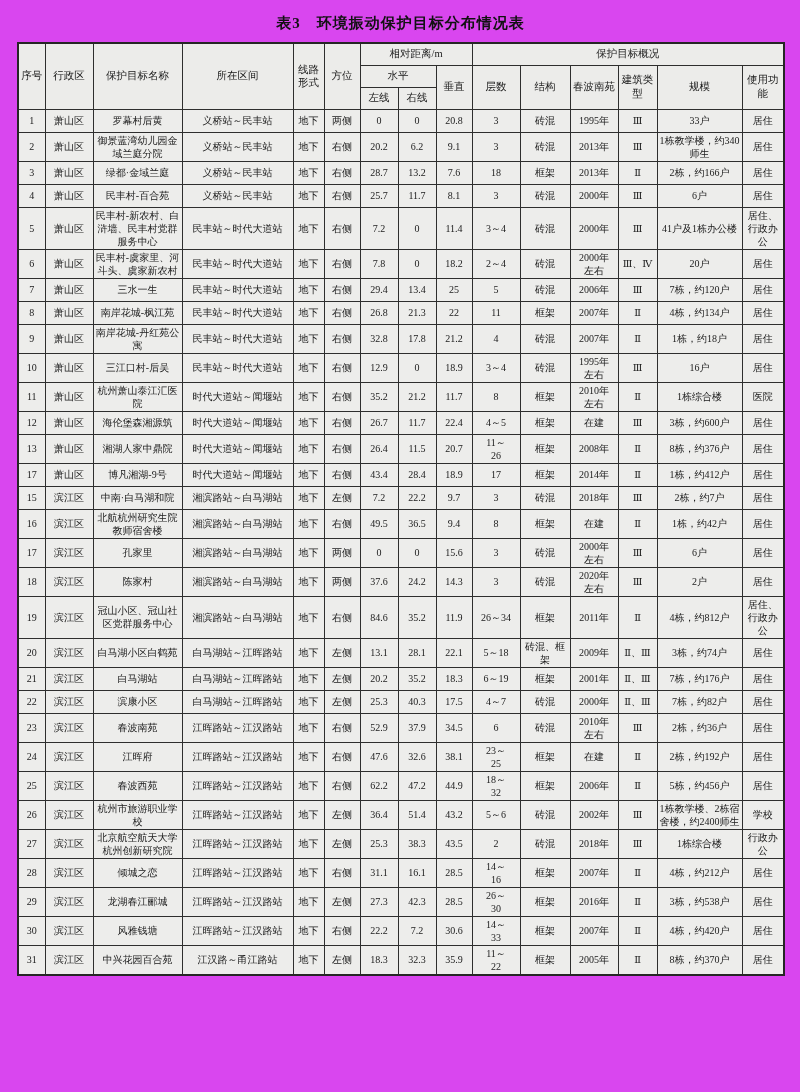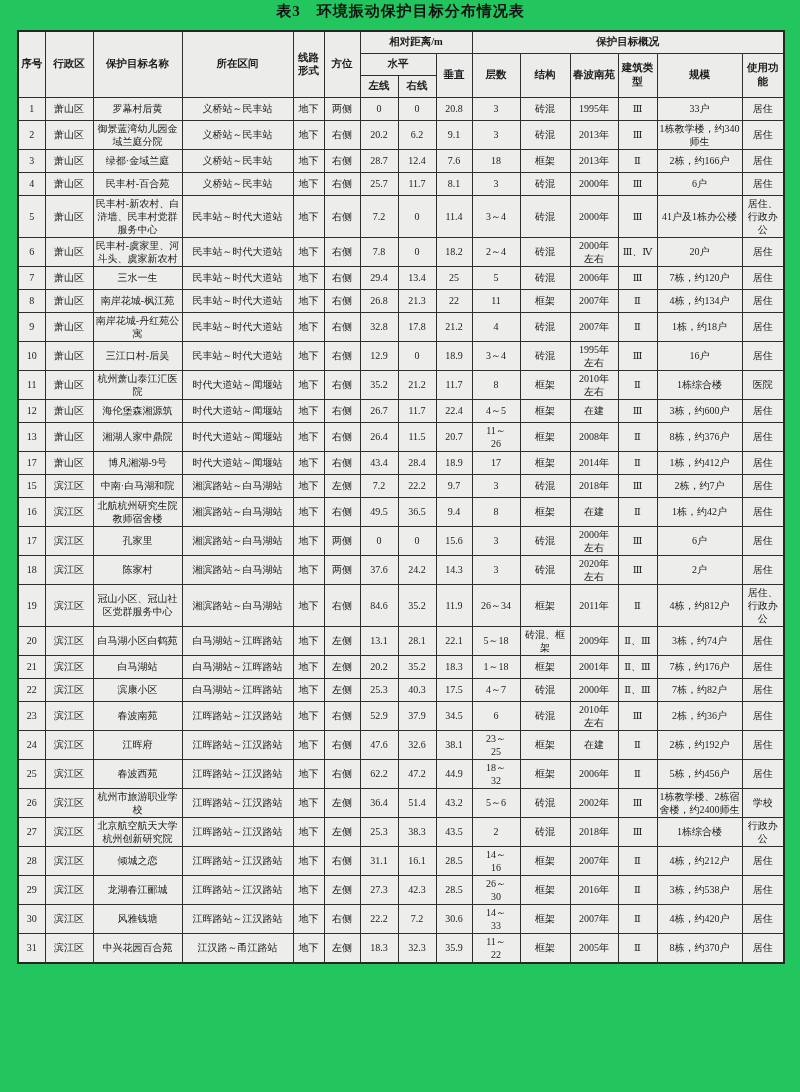--- a/index.html
+++ b/index.html
@@ -6,22 +6,22 @@
     margin: 0;
     padding: 0;
     background: #e6e6e4;
     font-family: "Liberation Serif", "DejaVu Serif", serif;
     color: #1b1b1b;
   }
   .page {
     width: 800px;
     height: 1092px;
     box-sizing: border-box;
-    padding: 0 16px 6px 17px;
-    background: #22c55e;
+    padding: 12px 16px 6px 17px;
+    background: #d946ef;
     overflow: hidden;
   }
   .doc-title {
     font-size: 15px;
     font-weight: bold;
     text-align: center;
     margin: 2px 0 9px 0;
     letter-spacing: 1px;
     color: #111;
   }
@@ -41,21 +41,21 @@
     text-align: center;
     vertical-align: middle;
     padding: 1px 2px;
     font-size: 10px;
     line-height: 1.3;
     white-space: pre-line;
     word-break: break-all;
     overflow: hidden;
   }
   .vib-table th {
-    font-weight: bold;
+    font-weight: normal;
     font-size: 10.5px;
     padding: 2px 1px;
     background: #ececea;
   }
   .vib-table tbody tr { height: 23px; }
   .vib-table thead tr { height: 22px; }
   
   col.c-seq      { width: 27px; }
   col.c-district { width: 48px; }
   col.c-name     { width: 89px; }
@@ -158,21 +158,21 @@
           <td>居住</td>
         </tr>
         <tr>
           <td>3</td>
           <td>萧山区</td>
           <td>绿都·金域兰庭</td>
           <td>义桥站～民丰站</td>
           <td>地下</td>
           <td>右侧</td>
           <td>28.7</td>
-          <td>12.4</td>
+          <td>13.2</td>
           <td>7.6</td>
           <td>18</td>
           <td>框架</td>
           <td>2013年</td>
           <td>Ⅱ</td>
           <td>2栋，约166户</td>
           <td>居住</td>
         </tr>
         <tr>
           <td>4</td>
@@ -472,21 +472,21 @@
         <tr>
           <td>21</td>
           <td>滨江区</td>
           <td>白马湖站</td>
           <td>白马湖站～江晖路站</td>
           <td>地下</td>
           <td>左侧</td>
           <td>20.2</td>
           <td>35.2</td>
           <td>18.3</td>
-          <td>1～18</td>
+          <td>6～19</td>
           <td>框架</td>
           <td>2001年</td>
           <td>Ⅱ、Ⅲ</td>
           <td>7栋，约176户</td>
           <td>居住</td>
         </tr>
         <tr>
           <td>22</td>
           <td>滨江区</td>
           <td>滨康小区</td>

